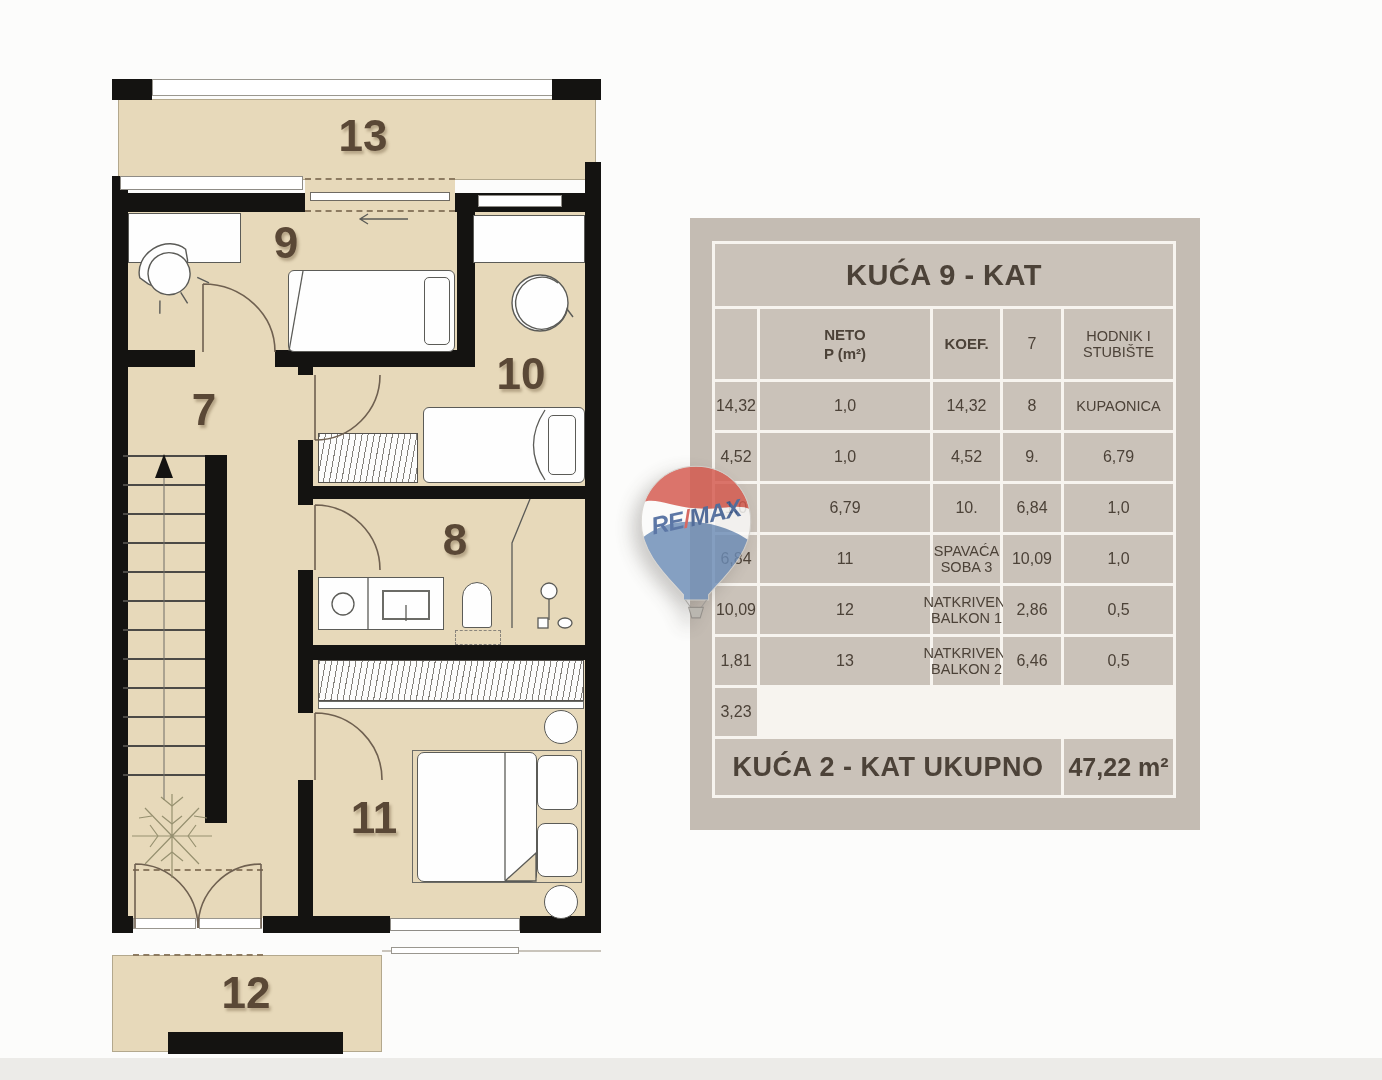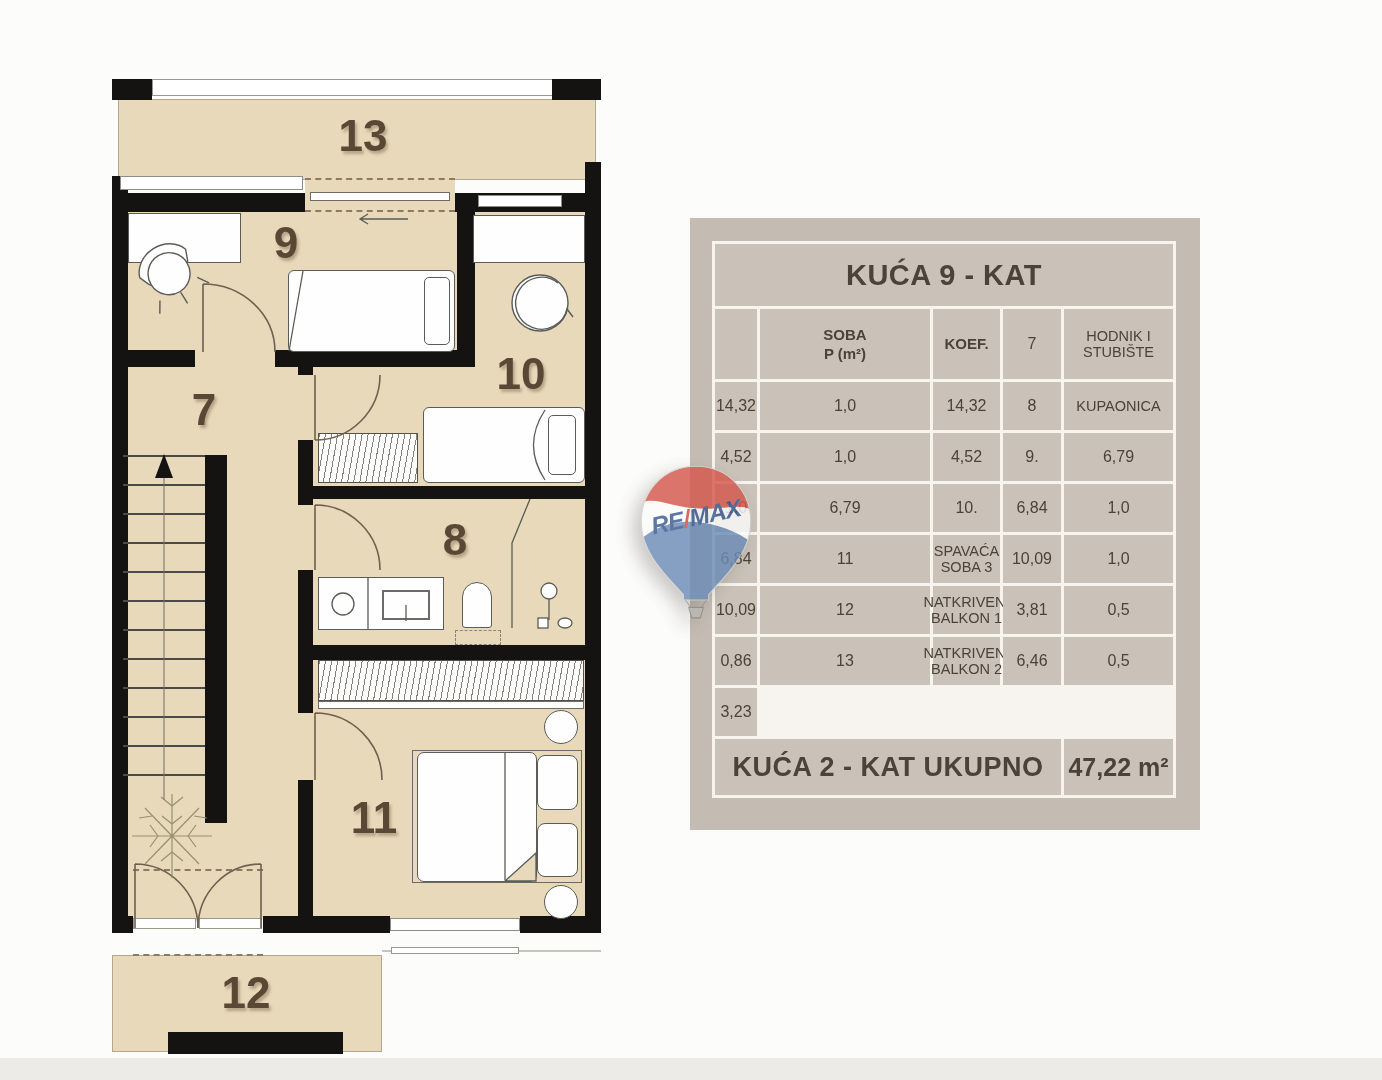--- a/index.html
+++ b/index.html
@@ -180,21 +180,21 @@
   <div class="lbl" style="left:246px;top:993px;">12</div>
 </div>
 
 <div id="panel"></div>
 <div id="tbl">
   <div class="tcell t-title">KUĆA 9 - KAT</div>
 
   <div class="tcell hd"></div>
   <div class="tcell hd">
     <div>
-        <span style="display:block">SOBA</span>
+        <span style="display:block">NETO</span>
         <span style="display:block">P (m²)</span>
       </div>
   </div>
   <div class="tcell hd">KOEF.</div>
 
   <div class="tcell dc">7</div>
   <div class="tcell dcname">HODNIK I STUBIŠTE</div>
   <div class="tcell dc">14,32</div>
   <div class="tcell dc">1,0</div>
   <div class="tcell dc">14,32</div>
@@ -216,23 +216,23 @@
   <div class="tcell dc">6,84</div>
 
   <div class="tcell dc">11</div>
   <div class="tcell dcname">SPAVAĆA SOBA 3</div>
   <div class="tcell dc">10,09</div>
   <div class="tcell dc">1,0</div>
   <div class="tcell dc">10,09</div>
 
   <div class="tcell dc">12</div>
   <div class="tcell dcname">NATKRIVENI BALKON 1</div>
-  <div class="tcell dc">3,81</div>
+  <div class="tcell dc">2,86</div>
   <div class="tcell dc">0,5</div>
-  <div class="tcell dc">0,86</div>
+  <div class="tcell dc">1,81</div>
 
   <div class="tcell dc">13</div>
   <div class="tcell dcname">NATKRIVENI BALKON 2</div>
   <div class="tcell dc">6,46</div>
   <div class="tcell dc">0,5</div>
   <div class="tcell dc">3,23</div>
 
   <div class="tcell ft-label">KUĆA 2 - KAT UKUPNO</div>
   <div class="tcell ft-total">47,22 m²</div>
 </div>

